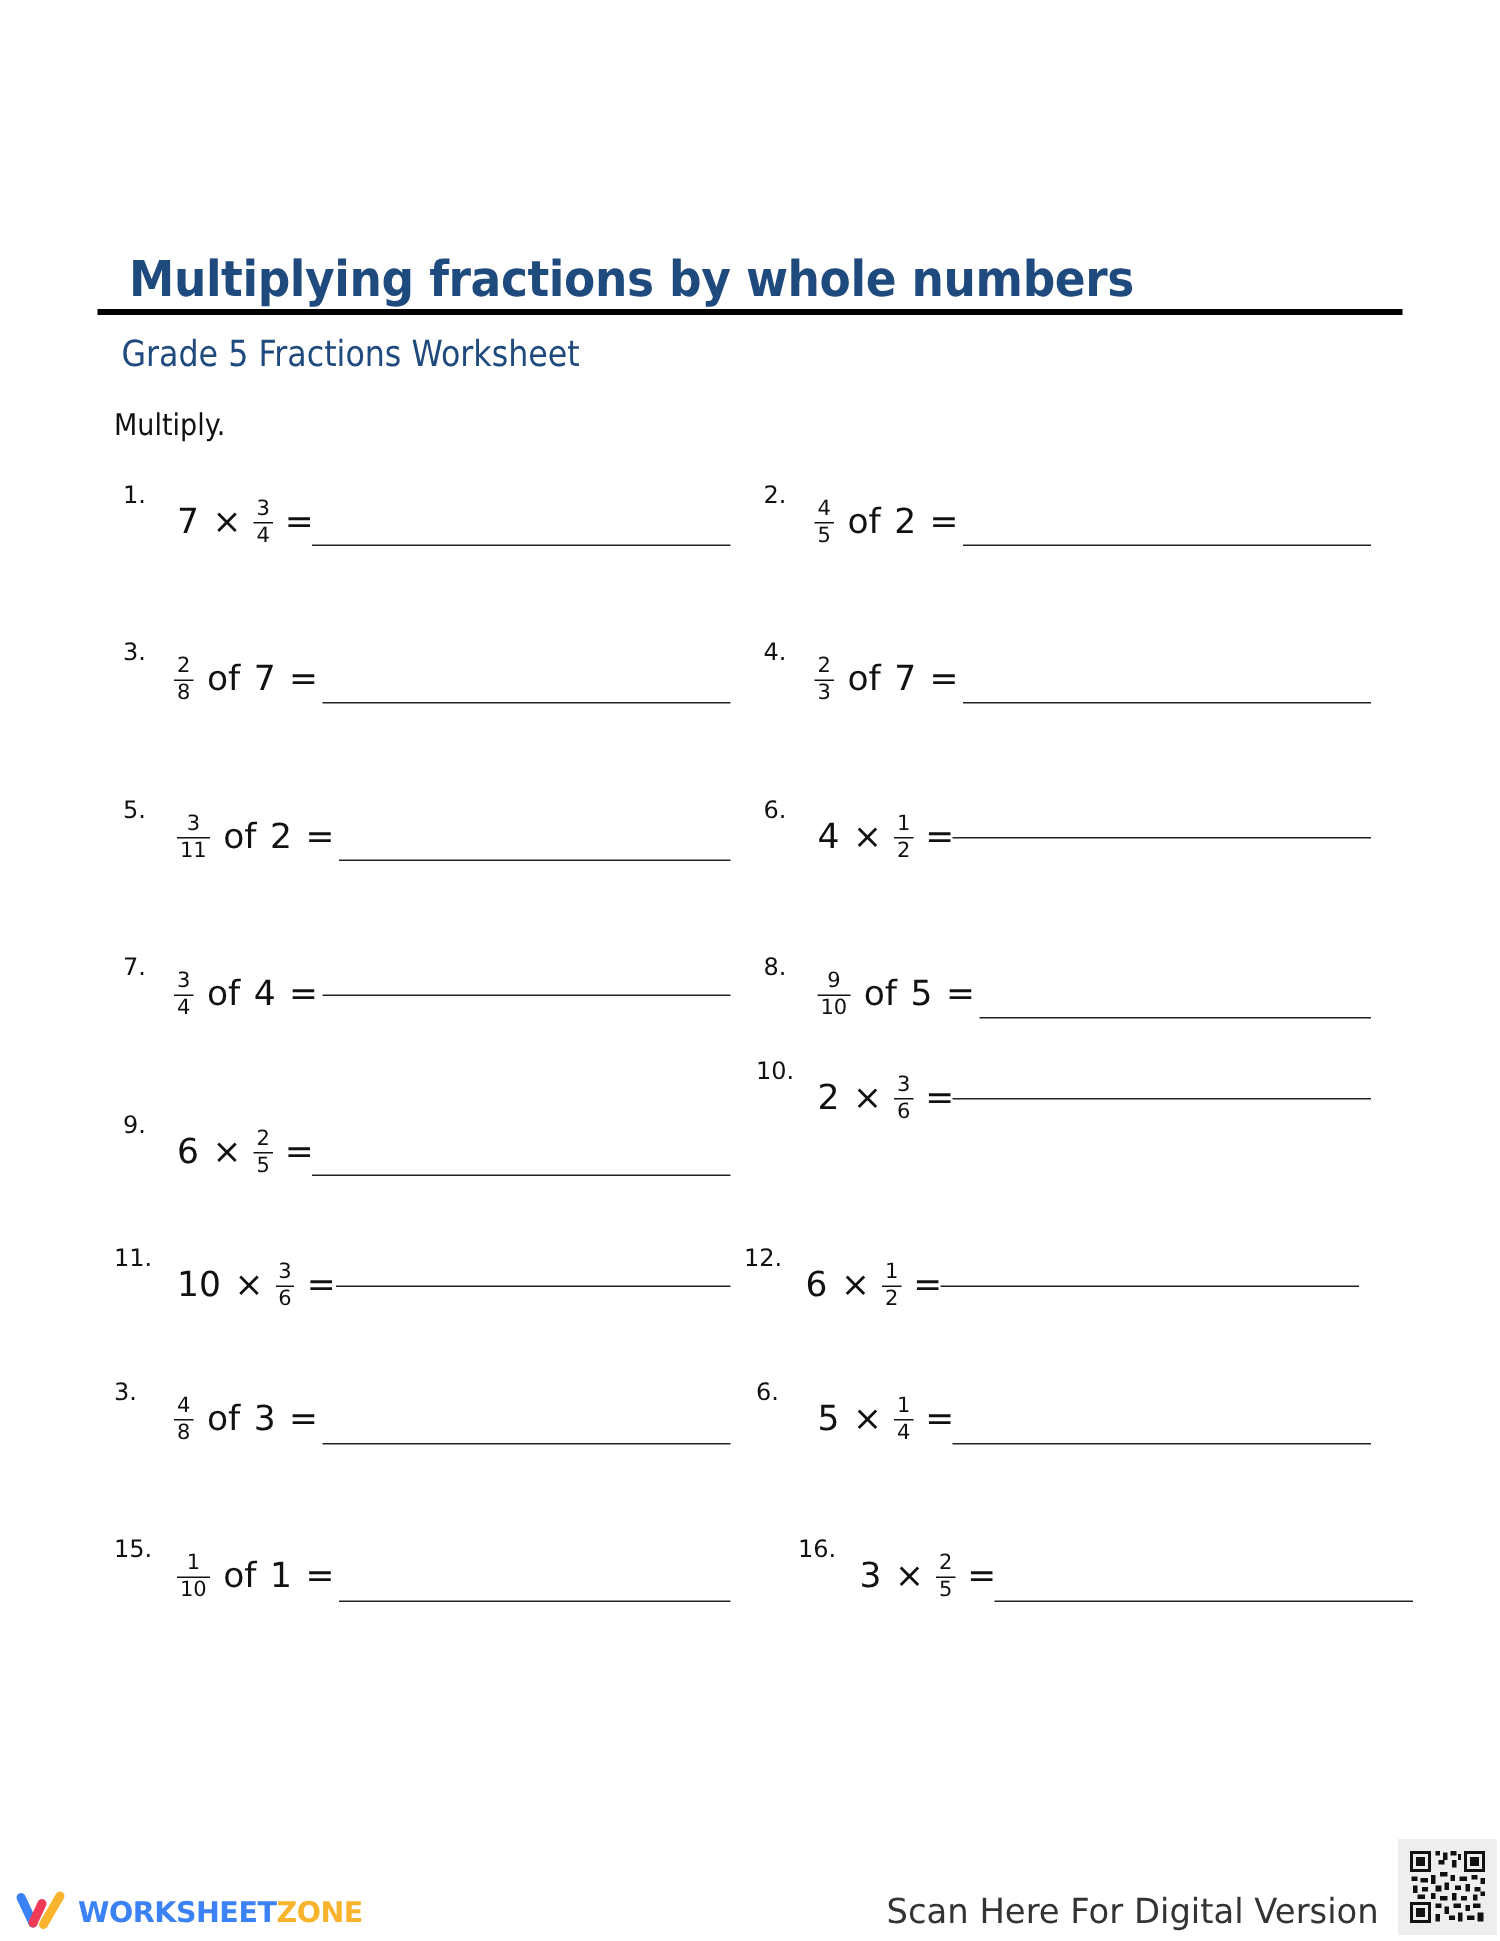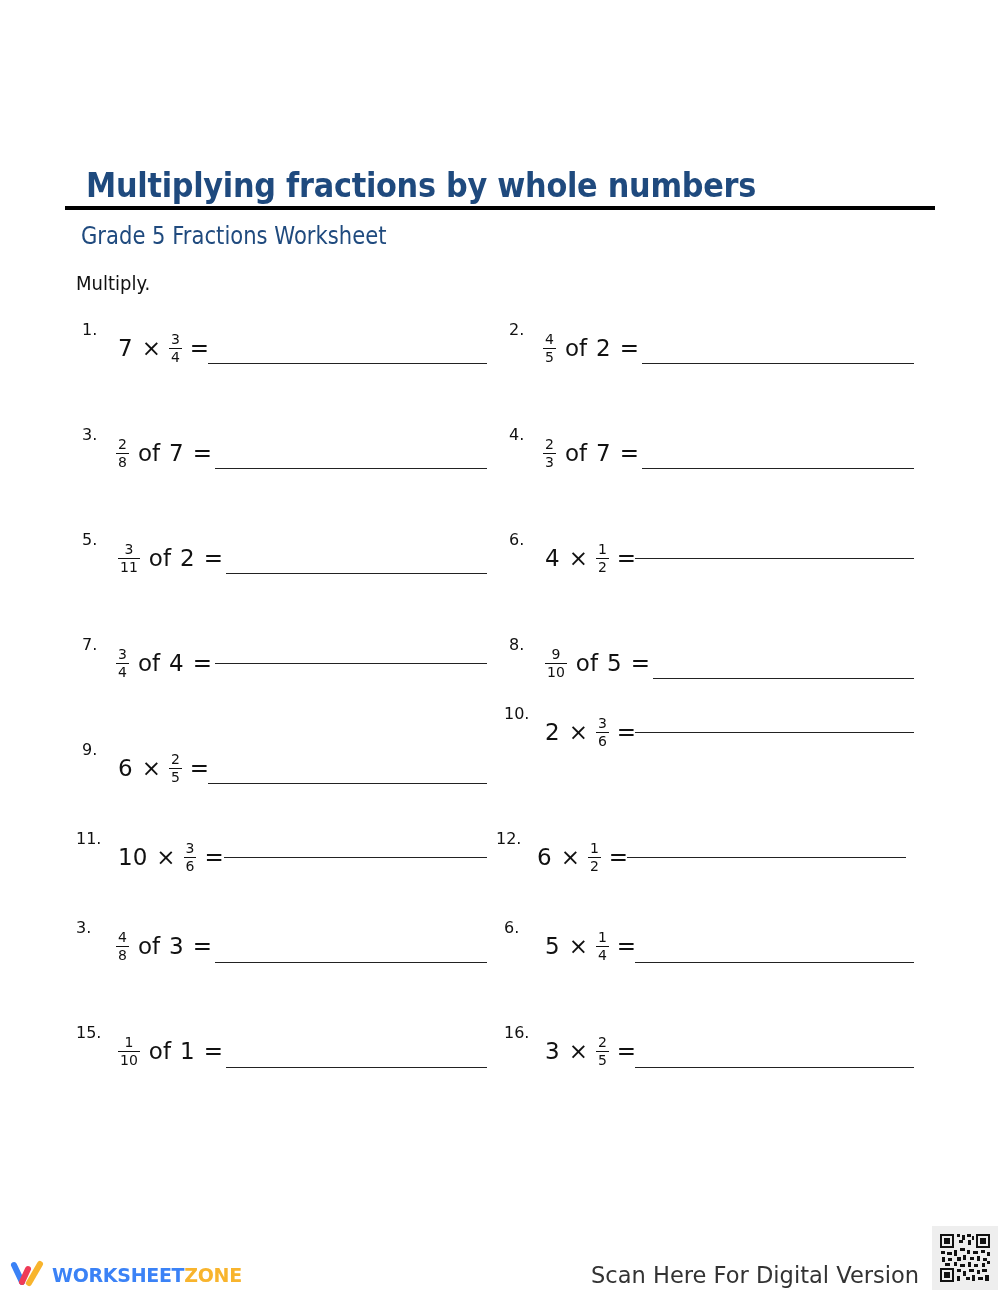--- a/index.html
+++ b/index.html
@@ -297,21 +297,21 @@
       <span class="sp" style="width:7px"></span>
     <span>of</span>
       <span class="sp"></span>
     <span>1</span>
       <span class="sp"></span>
     <span>=</span>
   </span>
   <div class="ans" style="left:150px; top:44px; width:261px;"></div>
 </div>
 
-<div class="prob" style="left:504px; top:1023px; width:415px;">
+<div class="prob" style="left:532px; top:1023px; width:415px;">
   <span class="num">16.</span>
   <span class="expr" style="left:41px;">
     <span>3</span>
       <span class="sp"></span>
     <span>×</span>
       <span class="sp" style="width:6px"></span>
     <span class="frac">
         <span class="n">2</span>
         <span class="bar"></span>
         <span class="d">5</span>

